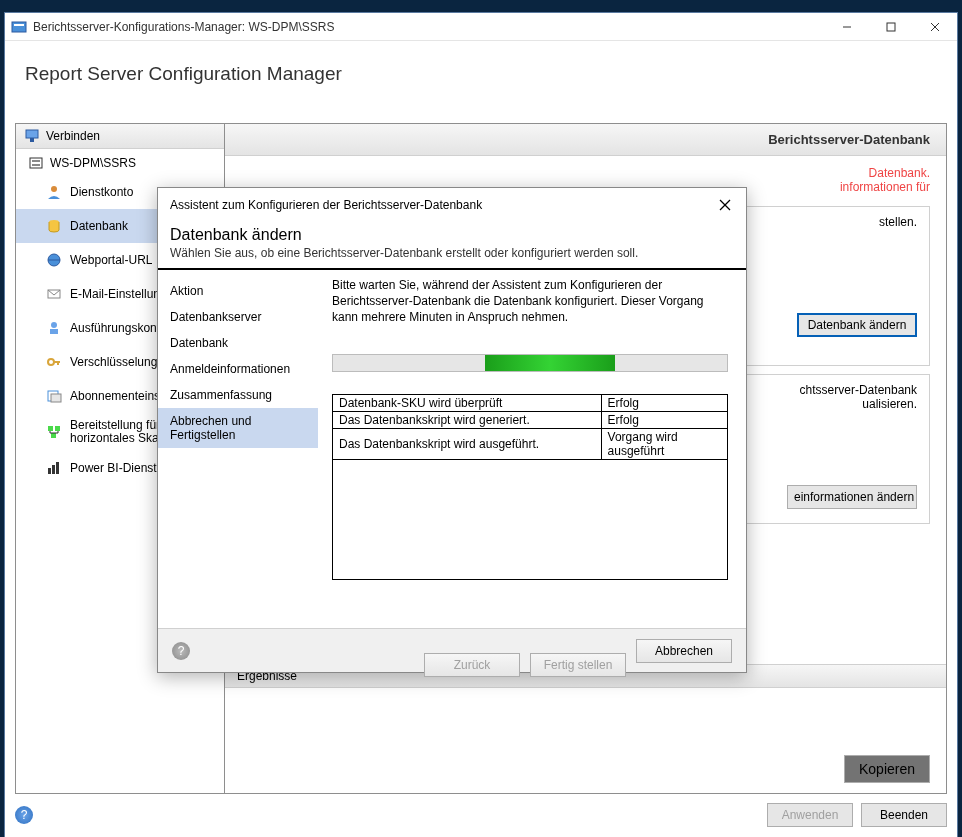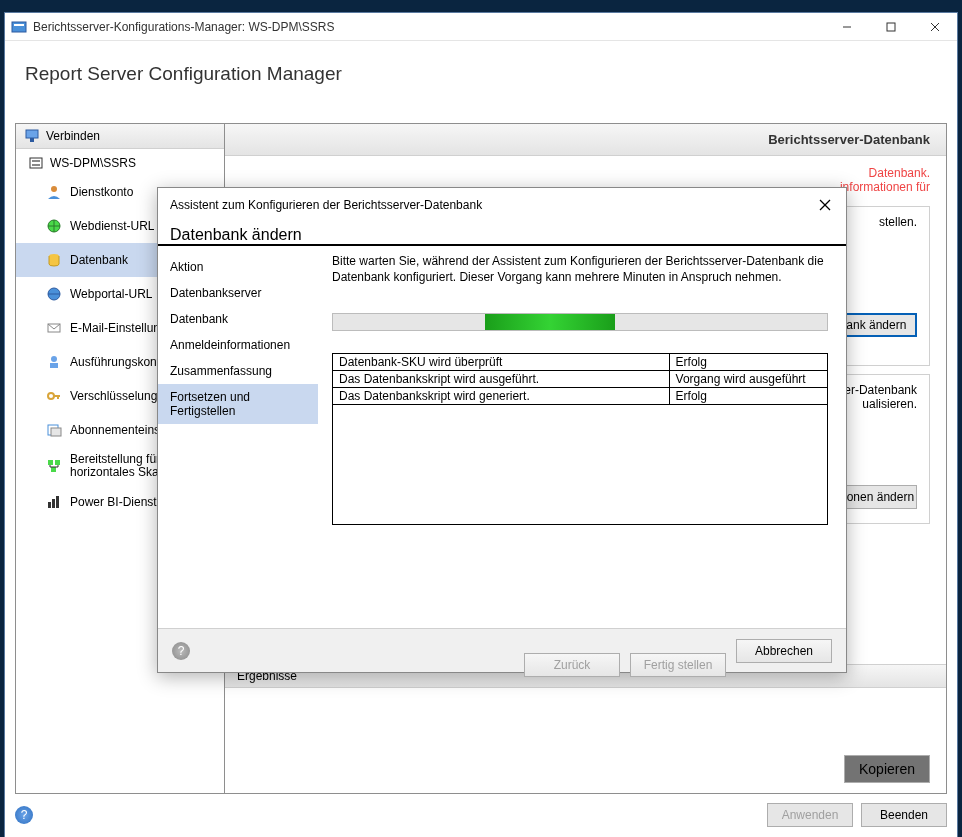--- a/index.html
+++ b/index.html
@@ -80,21 +80,21 @@
   }
   .help-icon { width: 18px; height: 18px; border-radius: 50%; background: radial-gradient(#6aa3e8, #2d6fc0); color: #fff; font-size: 12px; display: flex; align-items: center; justify-content: center; }
   .footer-btns { display: flex; gap: 8px; }
   .footer-btns button {
     width: 86px; height: 24px; border: 1px solid #adadad; background: #e6e6e6; font-size: 12px;
   }
   .footer-btns button:disabled { color: #a0a0a0; }
 
   
   .modal {
-    position: absolute; left: 152px; top: 174px; width: 690px; height: 486px;
+    position: absolute; left: 152px; top: 174px; width: 590px; height: 486px;
     background: #fff; border: 1px solid #888; box-shadow: 0 4px 18px rgba(0,0,0,0.3);
     z-index: 10;
   }
   .modal-title { padding: 8px 12px 6px 12px; font-size: 12px; display: flex; align-items: center; }
   .modal-title .spacer { flex: 1; }
   .modal-title .close { width: 18px; height: 18px; display: flex; align-items: center; justify-content: center; cursor: pointer; }
   .modal-h2 { padding: 6px 12px 0 12px; font-size: 16px; font-weight: 400; }
   .modal-sub { padding: 2px 12px 8px 12px; font-size: 12px; color: #333; }
   .modal-hr { border: none; border-top: 2px solid #000; margin: 0; }
   .modal-body { display: flex; height: 370px; }
@@ -181,27 +181,20 @@
         <span>WS-DPM\SSRS</span>
       </div>
 
       <div class="sb-item">
         <svg class="mini-icon" viewBox="0 0 16 16">
             <circle cx="8" cy="5" r="3" fill="#d98c3a"></circle>
             <path d="M2 15 Q8 9 14 15" fill="#4a90d9"></path>
           </svg>
         <span class="lbl">Dienstkonto</span>
       </div>
-      <div class="sb-item">
-        <svg class="mini-icon" viewBox="0 0 16 16">
-            <circle cx="8" cy="8" r="6" fill="#4ad94a" stroke="#2a7a2a"></circle>
-            <path d="M2 8 h12 M8 2 v12" stroke="#2a7a2a" fill="none"></path>
-          </svg>
-        <span class="lbl">Webdienst-URL</span>
-      </div>
       <div class="sb-item selected">
         <svg class="mini-icon" viewBox="0 0 16 16">
             <ellipse cx="8" cy="4" rx="5" ry="2" fill="#f5c542"></ellipse>
             <path d="M3 4 v8 a5 2 0 0 0 10 0 v-8" fill="#f5c542" stroke="#c49a20"></path>
           </svg>
         <span class="lbl">Datenbank</span>
       </div>
       <div class="sb-item">
         <svg class="mini-icon" viewBox="0 0 16 16">
             <circle cx="8" cy="8" r="6" fill="#4a90d9" stroke="#2c5aa0"></circle>
@@ -289,48 +282,49 @@
       <span>Assistent zum Konfigurieren der Berichtsserver-Datenbank</span>
       <span class="spacer"></span>
       <span class="close">
         <svg width="12" height="12" viewBox="0 0 12 12">
             <line x1="1" y1="1" x2="11" y2="11" stroke="#000" stroke-width="1.3"></line>
             <line x1="11" y1="1" x2="1" y2="11" stroke="#000" stroke-width="1.3"></line>
           </svg>
       </span>
     </div>
     <div class="modal-h2">Datenbank ändern</div>
+    <div class="modal-sub">Wählen Sie aus, ob eine Berichtsserver-Datenbank erstellt oder konfiguriert werden soll.</div>
     <hr class="modal-hr">
     <div class="modal-body">
       <div class="modal-steps">
         <div class="modal-step">Aktion</div>
         <div class="modal-step">Datenbankserver</div>
         <div class="modal-step">Datenbank</div>
         <div class="modal-step">Anmeldeinformationen</div>
         <div class="modal-step">Zusammenfassung</div>
-        <div class="modal-step active">Fortsetzen und Fertigstellen</div>
+        <div class="modal-step active">Abbrechen und Fertigstellen</div>
       </div>
       <div class="modal-content">
         <div class="modal-msg">Bitte warten Sie, während der Assistent zum Konfigurieren der Berichtsserver-Datenbank die Datenbank konfiguriert. Dieser Vorgang kann mehrere Minuten in Anspruch nehmen.</div>
         <div class="progress">
           <div class="chunk"></div>
         </div>
         <table class="status-table">
           <tbody>
               <tr>
             <td class="col1">Datenbank-SKU wird überprüft</td>
             <td>Erfolg</td>
           </tr>
           <tr>
+            <td class="col1">Das Datenbankskript wird generiert.</td>
+            <td>Erfolg</td>
+          </tr>
+          <tr>
             <td class="col1">Das Datenbankskript wird ausgeführt.</td>
             <td>Vorgang wird ausgeführt</td>
-          </tr>
-          <tr>
-            <td class="col1">Das Datenbankskript wird generiert.</td>
-            <td>Erfolg</td>
           </tr>
         </tbody>
           </table>
         <div class="status-table-wrap"></div>
       </div>
     </div>
     <div class="modal-foot">
       <div class="help-icon" style="background:radial-gradient(#bbb,#888)">?</div>
       <button disabled="">Zurück</button>
       <button disabled="">Fertig stellen</button>

